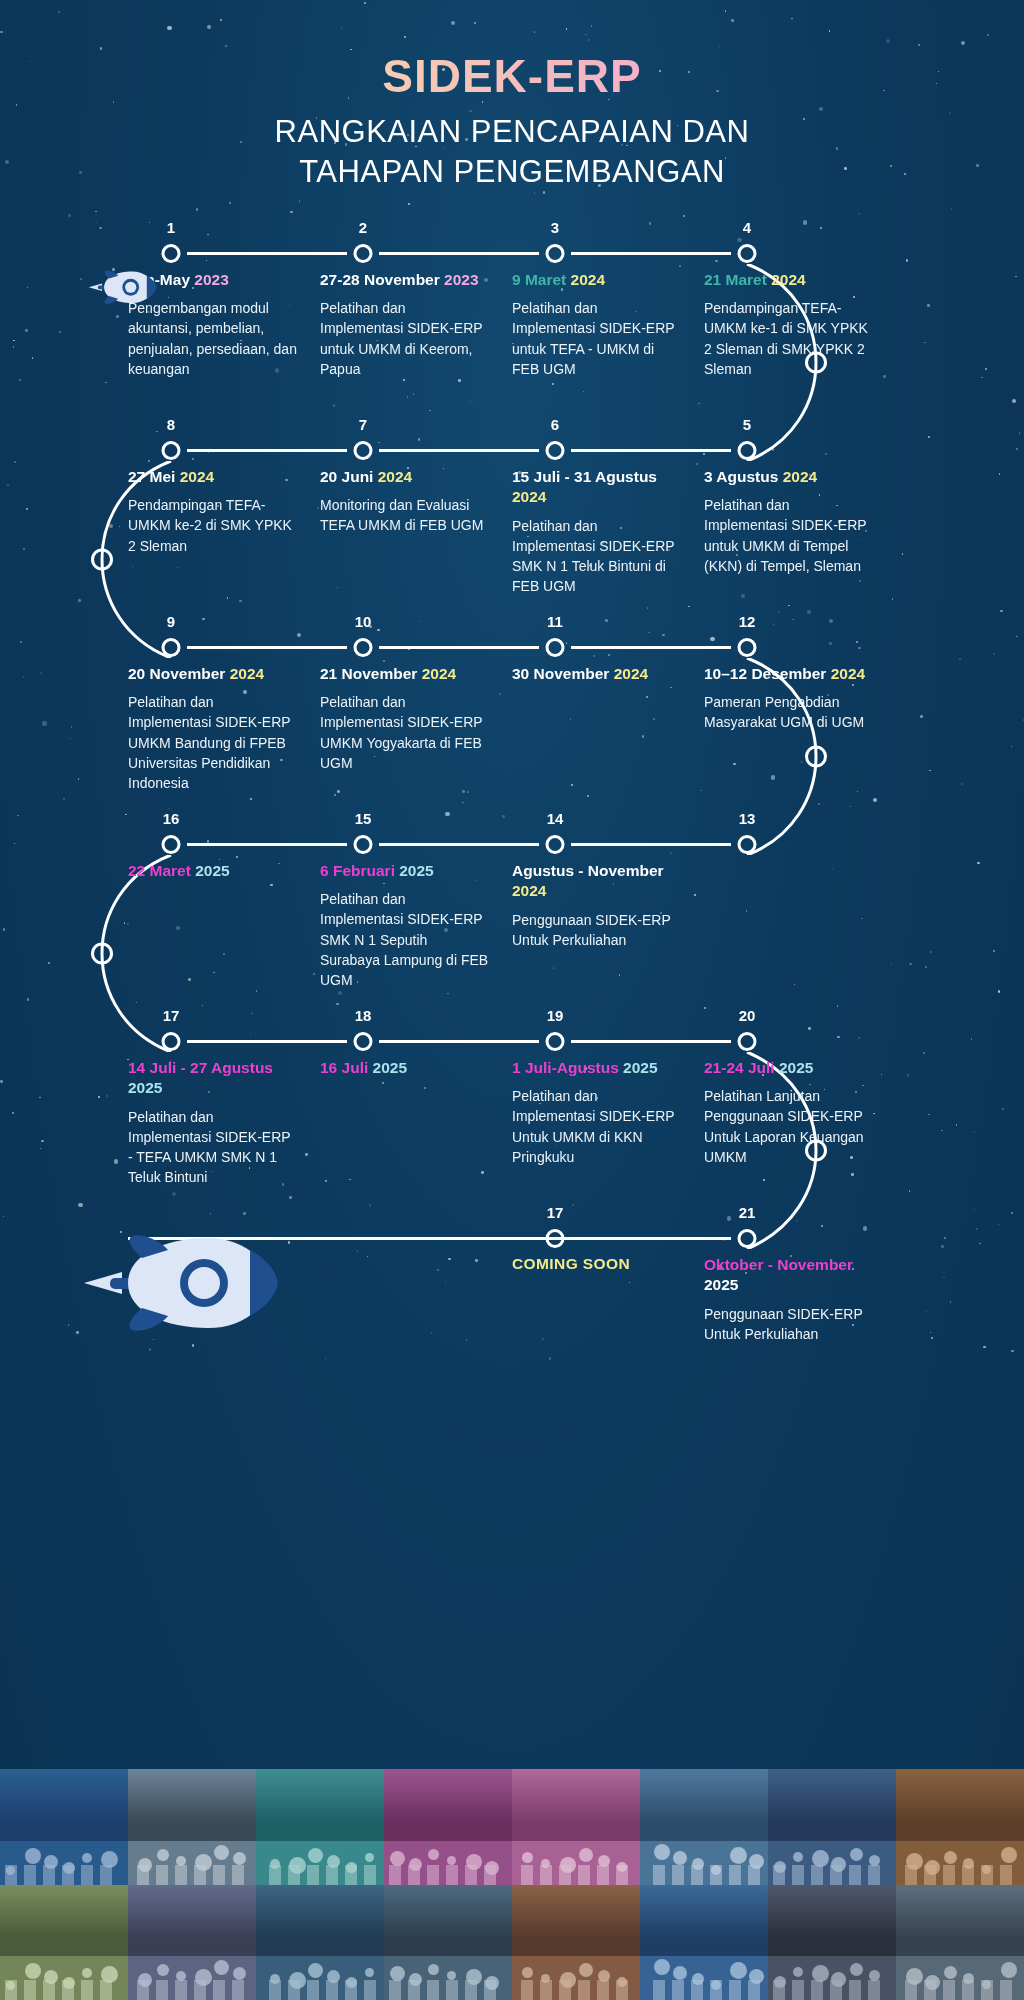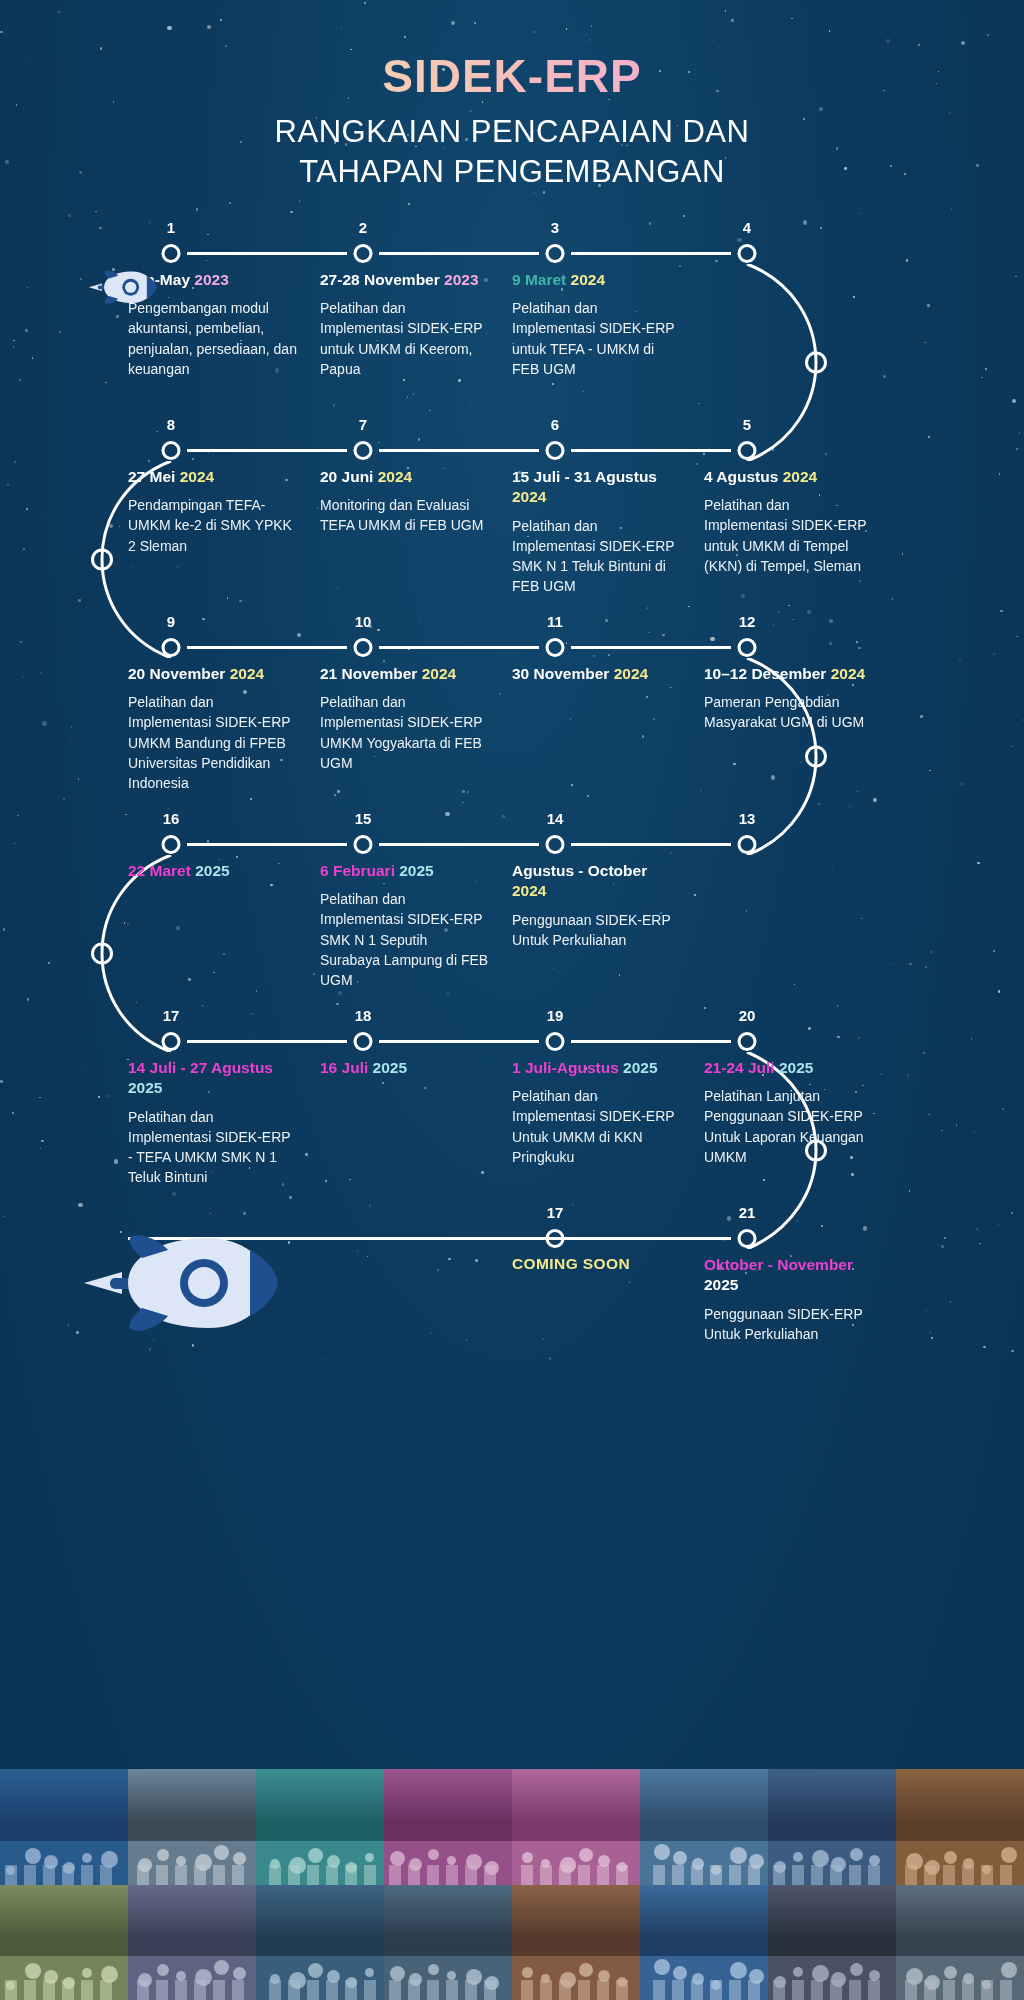--- a/index.html
+++ b/index.html
@@ -631,20 +631,24 @@
             <div class="card-desc">Pengembangan modul akuntansi, pembelian, penjualan, persediaan, dan keuangan</div>
           </div>
           <div class="card">
             <div class="card-date"><span style="color: rgb(255, 255, 255);">27-28 November </span><span style="color: rgb(245, 169, 224);">2023</span></div>
             <div class="card-desc">Pelatihan dan Implementasi SIDEK-ERP untuk UMKM di Keerom, Papua</div>
           </div>
           <div class="card">
             <div class="card-date"><span style="color: rgb(63, 182, 168);">9 Maret </span><span style="color: rgb(244, 233, 140);">2024</span></div>
             <div class="card-desc">Pelatihan dan Implementasi SIDEK-ERP untuk TEFA - UMKM di FEB UGM</div>
           </div>
+          <div class="card">
+            <div class="card-date"><span style="color: rgb(63, 182, 168);">21 Maret </span><span style="color: rgb(244, 233, 140);">2024</span></div>
+            <div class="card-desc">Pendampingan TEFA-UMKM ke-1 di SMK YPKK 2 Sleman di SMK YPKK 2 Sleman</div>
+          </div>
         </div>
       </div>
       <div class="row">
         <div class="row-nodes">
           <div class="node" style="left: 43px;"></div>
           <div class="node-num" style="left: 43px; transform: translateX(-50%); position: absolute;">8</div>
           <div class="seg" style="left: 59px; width: 160px;"></div>
           <div class="node" style="left: 235px;"></div>
           <div class="node-num" style="left: 235px; transform: translateX(-50%); position: absolute;">7</div>
           <div class="seg" style="left: 251px; width: 160px;"></div>
@@ -661,21 +665,21 @@
           </div>
           <div class="card">
             <div class="card-date"><span style="color: rgb(255, 255, 255);">20 Juni </span><span style="color: rgb(244, 233, 140);">2024</span></div>
             <div class="card-desc">Monitoring dan Evaluasi TEFA UMKM di FEB UGM</div>
           </div>
           <div class="card">
             <div class="card-date"><span style="color: rgb(255, 255, 255);">15 Juli - 31 Agustus </span><span style="color: rgb(244, 233, 140);">2024</span></div>
             <div class="card-desc">Pelatihan dan Implementasi SIDEK-ERP SMK N 1 Teluk Bintuni di FEB UGM</div>
           </div>
           <div class="card">
-            <div class="card-date"><span style="color: rgb(255, 255, 255);">4 Agustus </span><span style="color: rgb(244, 233, 140);">2024</span></div>
+            <div class="card-date"><span style="color: rgb(255, 255, 255);">3 Agustus </span><span style="color: rgb(244, 233, 140);">2024</span></div>
             <div class="card-desc">Pelatihan dan Implementasi SIDEK-ERP untuk UMKM di Tempel (KKN) di Tempel, Sleman</div>
           </div>
         </div>
       </div>
       <div class="row">
         <div class="row-nodes">
           <div class="node" style="left: 43px;"></div>
           <div class="node-num" style="left: 43px; transform: translateX(-50%); position: absolute;">9</div>
           <div class="seg" style="left: 59px; width: 160px;"></div>
           <div class="node" style="left: 235px;"></div>
@@ -721,21 +725,21 @@
         </div>
         <div class="cards">
           <div class="card">
             <div class="card-date"><span style="color: rgb(239, 63, 208);">22 Maret </span><span style="color: rgb(169, 228, 236);">2025</span></div>
           </div>
           <div class="card">
             <div class="card-date"><span style="color: rgb(239, 63, 208);">6 Februari </span><span style="color: rgb(169, 228, 236);">2025</span></div>
             <div class="card-desc">Pelatihan dan Implementasi SIDEK-ERP SMK N 1 Seputih Surabaya Lampung di FEB UGM</div>
           </div>
           <div class="card">
-            <div class="card-date"><span style="color: rgb(255, 255, 255);">Agustus - October </span><span style="color: rgb(244, 233, 140);">2024</span></div>
+            <div class="card-date"><span style="color: rgb(255, 255, 255);">Agustus - November </span><span style="color: rgb(244, 233, 140);">2024</span></div>
             <div class="card-desc">Penggunaan SIDEK-ERP Untuk Perkuliahan</div>
           </div>
         </div>
       </div>
       <div class="row">
         <div class="row-nodes">
           <div class="node" style="left: 43px;"></div>
           <div class="node-num" style="left: 43px; transform: translateX(-50%); position: absolute;">17</div>
           <div class="seg" style="left: 59px; width: 160px;"></div>
           <div class="node" style="left: 235px;"></div>

